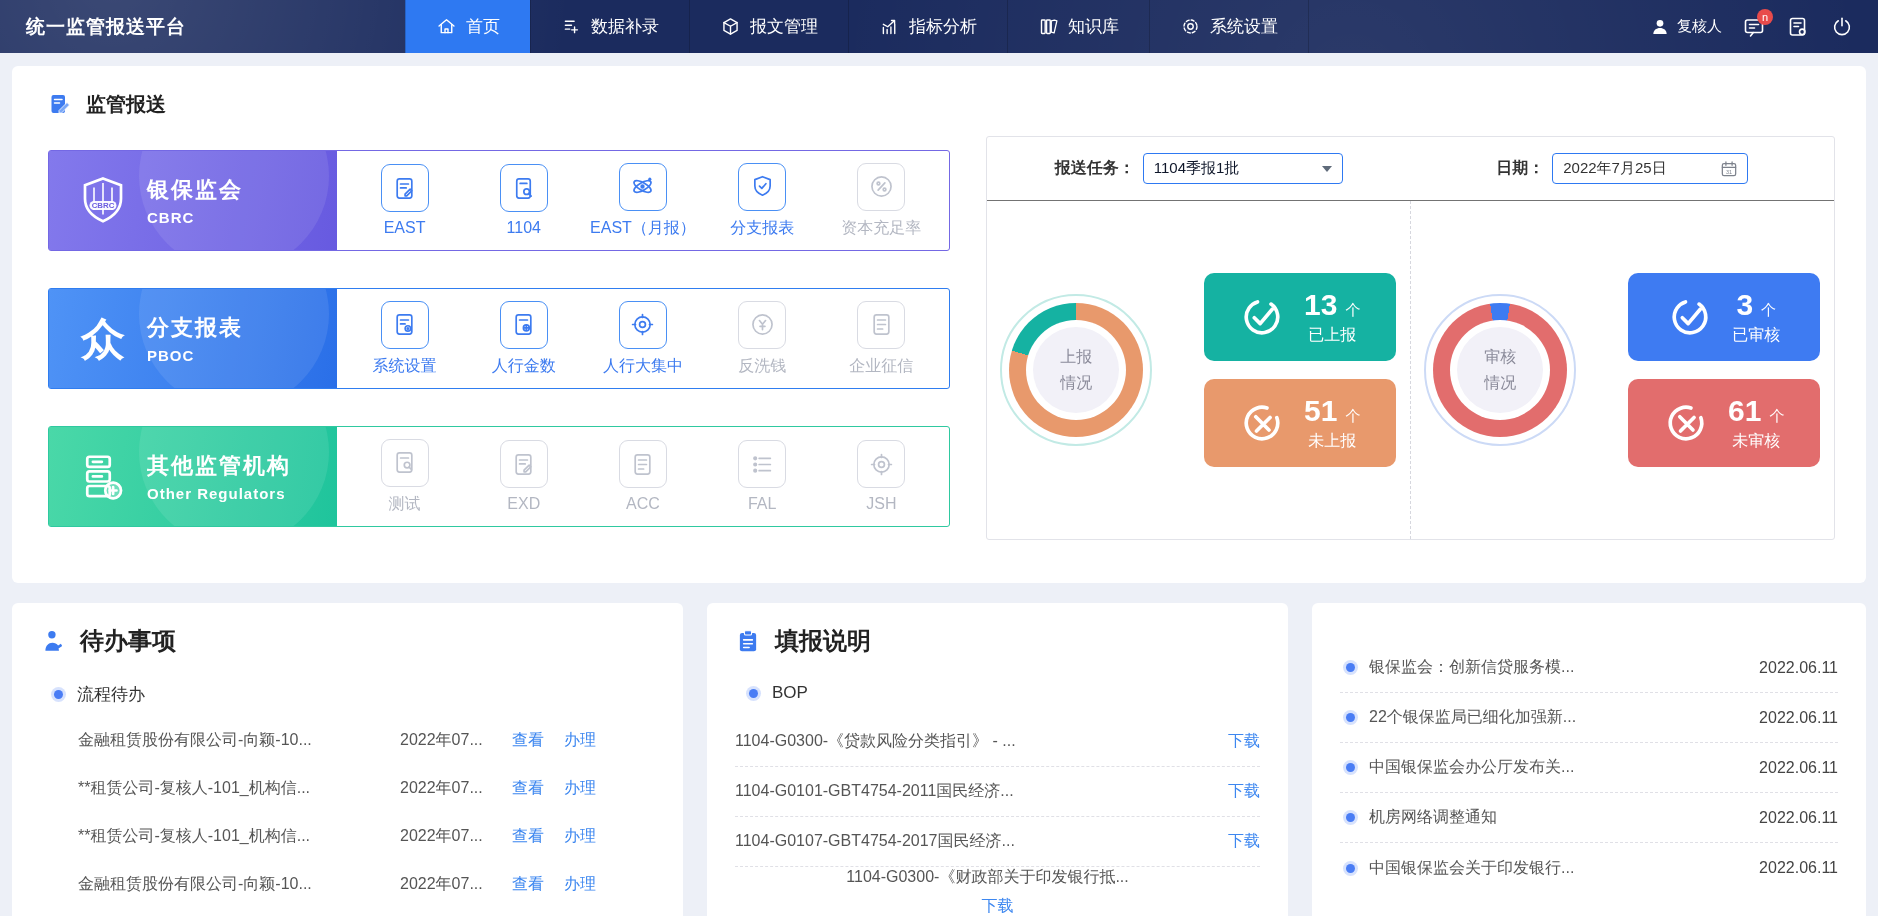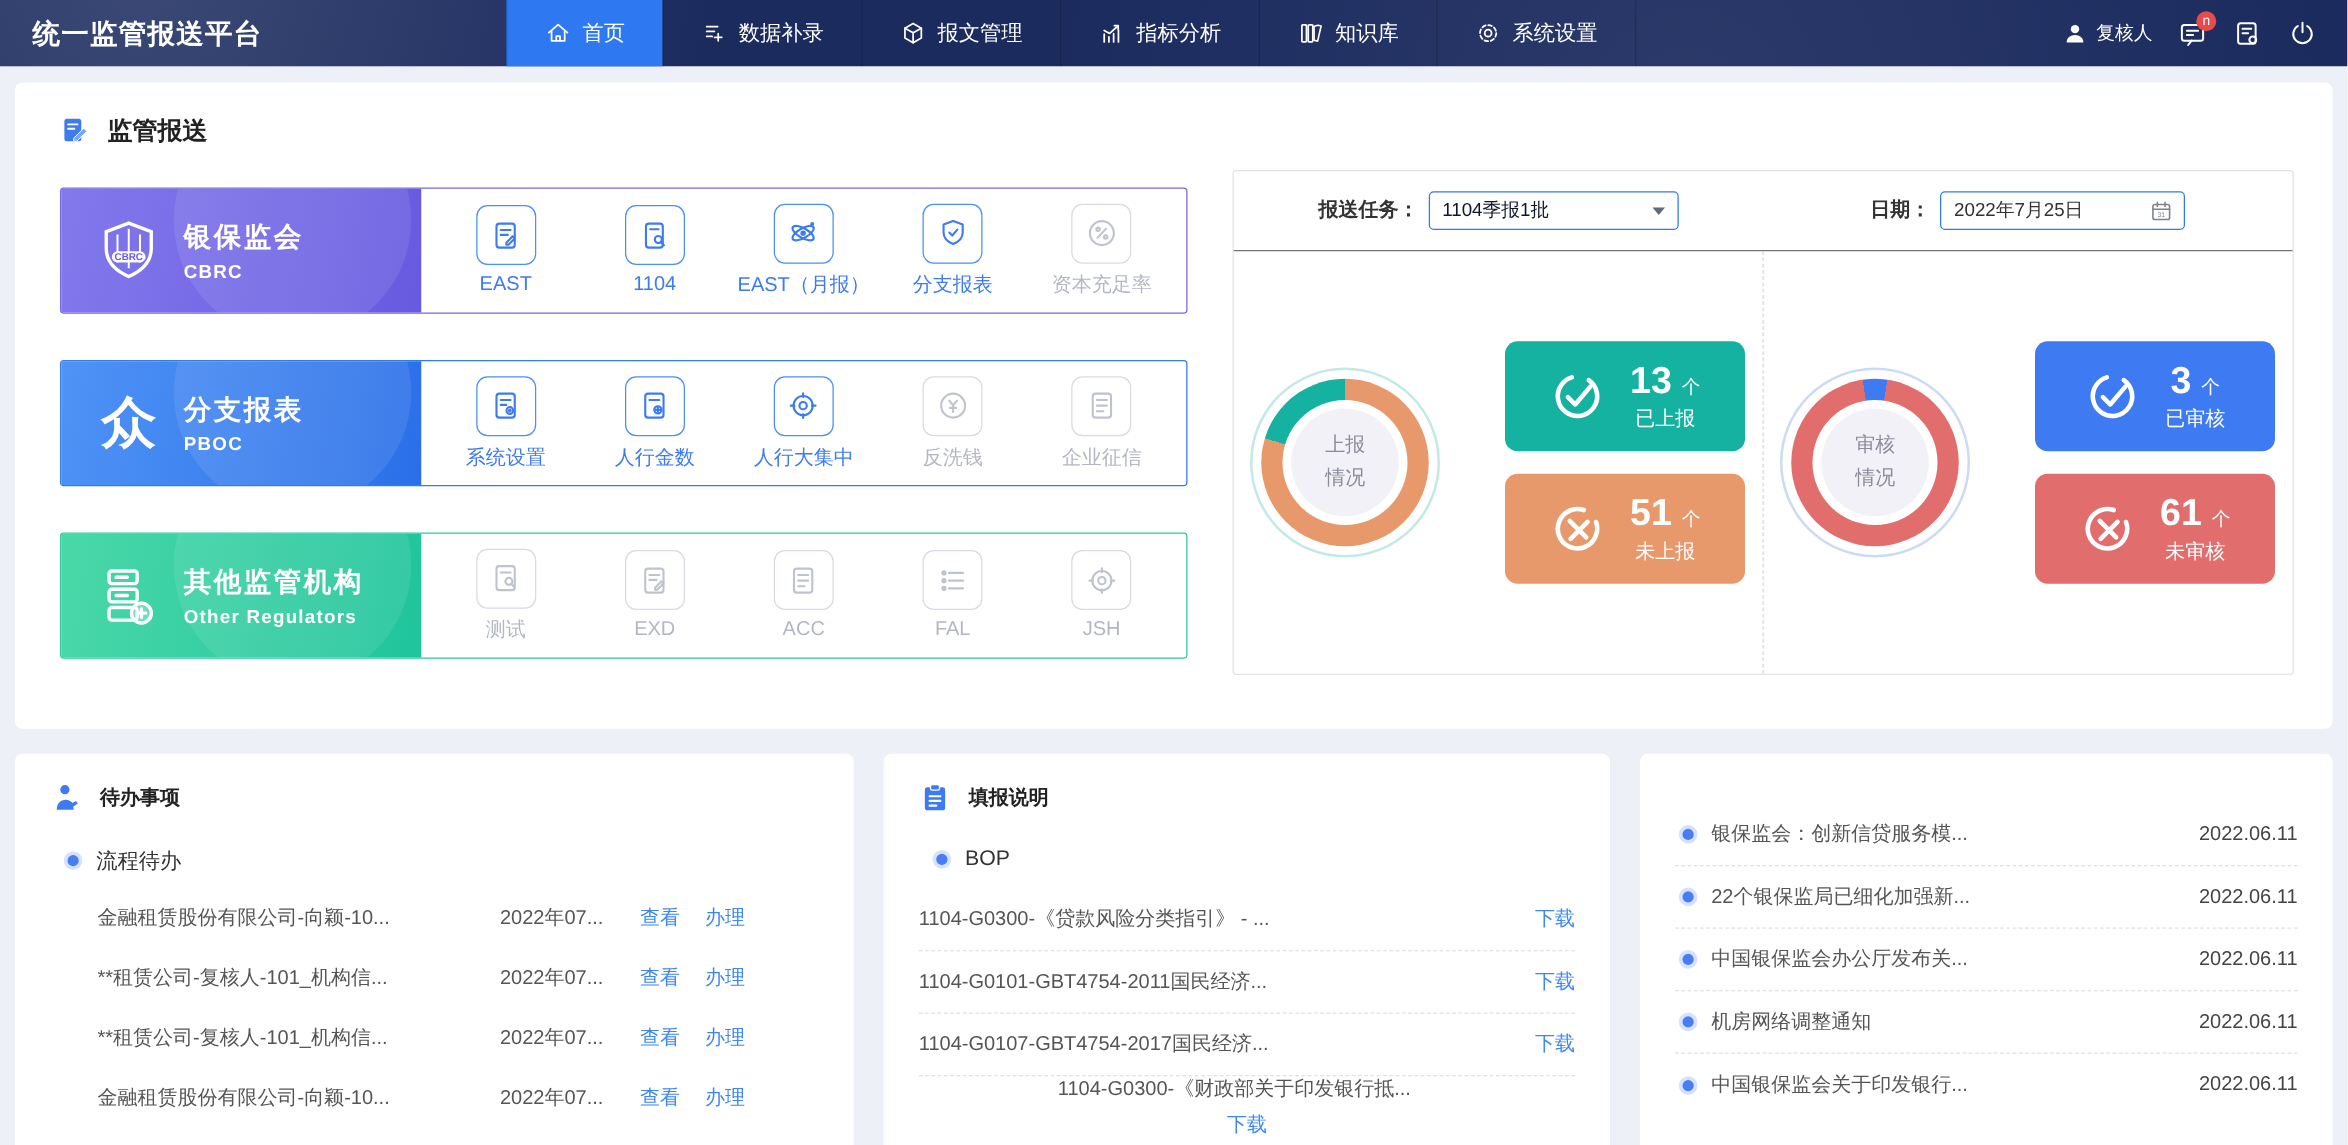--- a/index.html
+++ b/index.html
@@ -4,21 +4,21 @@
 <style>
   * { margin:0; padding:0; box-sizing:border-box; }
   html,body { width:1878px; height:916px; overflow:hidden; }
   body { font-family:"Liberation Sans","DejaVu Sans",sans-serif; background:#edf0f7; color:#333; }
 
   
   .navbar { height:53px; background:#1b2b5e;
     background-image:radial-gradient(circle at 6% -40%, rgba(255,255,255,.14), transparent 26%),
                      radial-gradient(circle at 72% 160%, rgba(255,255,255,.07), transparent 38%);
     display:flex; align-items:stretch; color:#fff; }
-  .brand { font-size:22px; font-weight:bold; letter-spacing:1px; display:flex; align-items:center; padding:0 26px; width:405px;border-radius:14px; }
+  .brand { font-size:19px; font-weight:bold; letter-spacing:1px; display:flex; align-items:center; padding:0 26px; width:405px;border-radius:14px; }
   .nav-items { display:flex; align-items:stretch; }
   .nav-item { display:flex; align-items:center; gap:9px; padding:0 30px; font-size:17px; cursor:pointer;
     border-left:1px solid rgba(0,0,0,.18); }
   .nav-item:last-child { border-right:1px solid rgba(0,0,0,.18); }
   .nav-item.active { background:#2e79f2; }
   .nav-item svg { width:21px; height:21px; stroke:#fff; fill:none; stroke-width:1.6; stroke-linecap:round; stroke-linejoin:round; }
   .nav-right { margin-left:auto; display:flex; align-items:center; gap:20px; padding-right:24px; font-size:15px; }
   .nav-user { display:flex; align-items:center; gap:7px; cursor:pointer; }
   .nav-ico { position:relative; width:24px; height:24px; cursor:pointer; }
   .nav-ico svg { width:24px; height:24px; stroke:#fff; fill:none; stroke-width:1.6; stroke-linecap:round; stroke-linejoin:round; }
@@ -92,21 +92,21 @@
   .stat-label { font-size:16px; margin-top:3px; }
 
   
   .bottom-row { display:flex; gap:24px; margin:20px 12px 0 12px; }
   .card { background:#fff; border-radius:6px; padding:22px 28px; height:340px; overflow:hidden; }
   .card.todo { width:671px; }
   .card.instructions { width:581px; }
   .card.messages { width:554px; }
   .card-head { display:flex; align-items:center; gap:14px; }
   .card-head svg { width:26px; height:26px; }
-  .card-title { font-size:16px; font-weight:bold; color:#222; }
+  .card-title { font-size:24px; font-weight:bold; color:#222; }
   .group-row { display:flex; align-items:center; gap:14px; margin:26px 0 10px 14px; font-size:17px; color:#333; }
   .dot { width:9px; height:9px; border-radius:50%; background:#4a7df5; box-shadow:0 0 0 3px rgba(74,125,245,.22); flex:none; }
   .todo-list { margin-top:6px; }
   .todo-row { display:flex; align-items:center; height:48px; font-size:16px; color:#555; padding-left:38px; }
   .todo-name { width:300px; white-space:nowrap; overflow:hidden; }
   .todo-date { width:110px; margin-left:22px; white-space:nowrap; overflow:hidden; }
   a.lnk { color:#3d87f0; text-decoration:none; cursor:pointer; }
   .todo-row .lnk { margin-left:2px; margin-right:18px; }
   .ins-list { margin-top:14px; }
   .ins-row { display:flex; align-items:center; height:50px; font-size:16px; color:#555; border-bottom:1px dashed #e0e0e6; }

